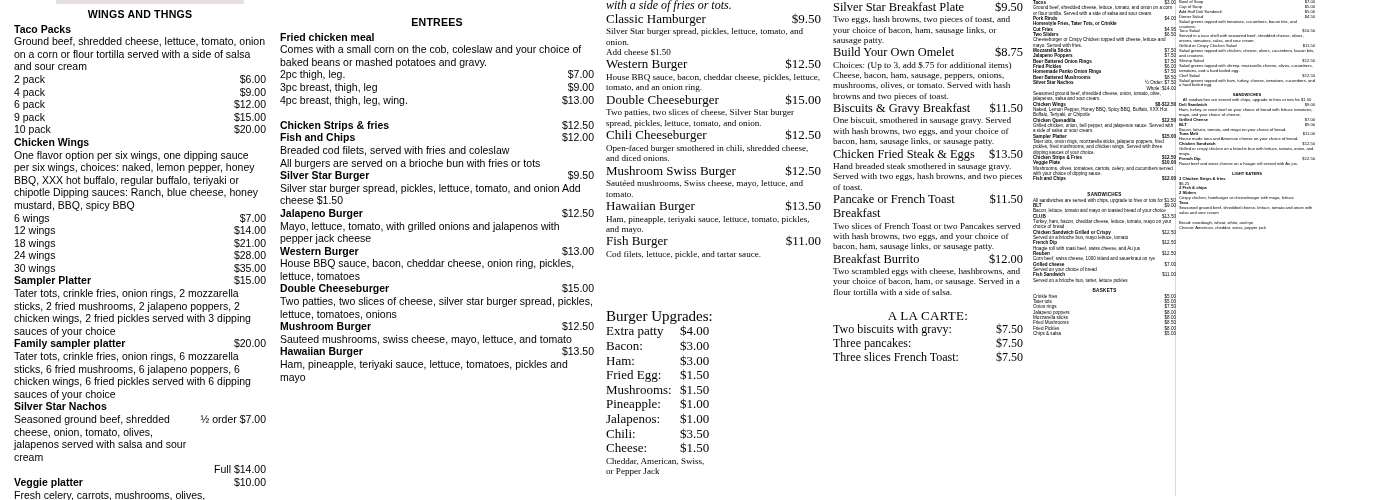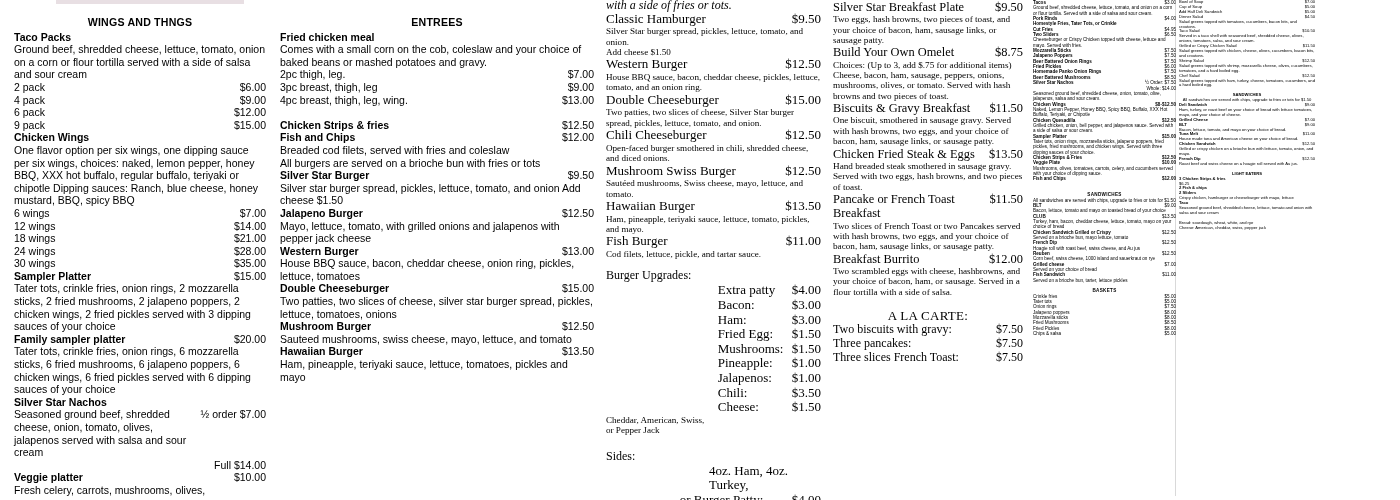--- a/index.html
+++ b/index.html
@@ -11,41 +11,41 @@
     color:#000;
     overflow:hidden;
     position:relative;
   }
   .page { position:relative; width:1400px; height:500px; display:flex; }
 
   
   .col { position:relative; height:500px; overflow:hidden; }
 
   
-  .colA { width:272px; padding:8px 6px 0 14px; font-size:10.5px; line-height:12.6px; }
+  .colA { width:272px; padding:0 6px 0 14px; font-size:10.5px; line-height:12.6px; }
   .colB { width:330px; padding:0 8px 0 8px; font-size:10.5px; line-height:12.6px;margin-top:8px; }
   .colA .hdr, .colB .hdr {
     text-align:center; font-weight:bold; font-size:10.6px;
     letter-spacing:.2px; margin:8px 0 2px;
   }
   .sub { font-weight:bold; }
   .row { display:flex; justify-content:space-between; align-items:baseline; gap:8px; }
   .row .nm { flex:1 1 auto; }
   .row .pr { flex:0 0 auto; white-space:nowrap; }
   .desc { }
   .gap { height:12.6px; }
   .indentR { text-align:right; }
   .topbar { position:absolute; left:56px; top:0; width:188px; height:4px; background:#e8dfe3; }
 
   
   .colC { width:225px; padding:0 6px 0 4px; font-family:"Liberation Serif", serif; font-size:10.2px; line-height:11.6px; }
   .colC .tiny { font-size:9.1px; line-height:10.4px; }
-  .colC .item { font-size:13px; line-height:14.6px;justify-content:flex-end; }
+  .colC .item { font-size:13px; line-height:14.6px; }
   .colC .item .pr { font-size:13px; }
-  .colC .secthdr { font-size:12px; line-height:16px; }
+  .colC .secthdr { font-size:15px; line-height:16px;margin-top:41px; }
   .colC .centernote { text-align:left; font-size:12px;font-style:italic; }
 
   
   .colD { width:200px; padding:0 4px 0 6px; font-family:"Liberation Serif", serif; font-size:9.2px; line-height:10.4px; }
   .colD .item { font-size:12.4px; line-height:14.2px; }
   .colD .alacarte { text-align:center; font-size:13px; font-weight:normal; letter-spacing:.3px; margin-top:14px; }
   .colD .acrow { font-size:12px; line-height:14.4px; }
 
   
   .colE { width:290px; position:relative; font-family:"Liberation Sans", sans-serif; }
@@ -85,20 +85,24 @@
         <span class="pr">$9.00</span>
       </div>
     <div class="row">
         <span class="nm">6 pack</span>
         <span class="pr">$12.00</span>
       </div>
     <div class="row">
         <span class="nm">9 pack</span>
         <span class="pr">$15.00</span>
       </div>
+    <div class="row">
+        <span class="nm">10 pack</span>
+        <span class="pr">$20.00</span>
+      </div>
 
     <div class="sub">Chicken Wings</div>
     <div class="desc">One flavor option per six wings, one dipping sauce per six wings, choices: naked, lemon pepper, honey BBQ, XXX hot buffalo, regular buffalo, teriyaki or chipotle Dipping sauces: Ranch, blue cheese, honey mustard, BBQ, spicy BBQ</div>
     <div class="row">
         <span class="nm">6 wings</span>
         <span class="pr">$7.00</span>
       </div>
     <div class="row">
         <span class="nm">12 wings</span>
         <span class="pr">$14.00</span>

